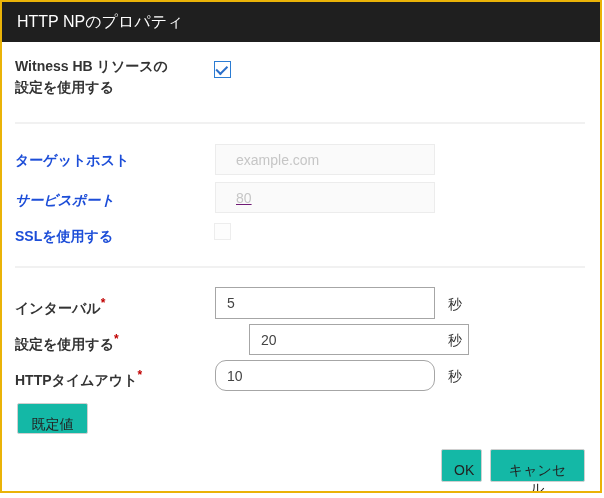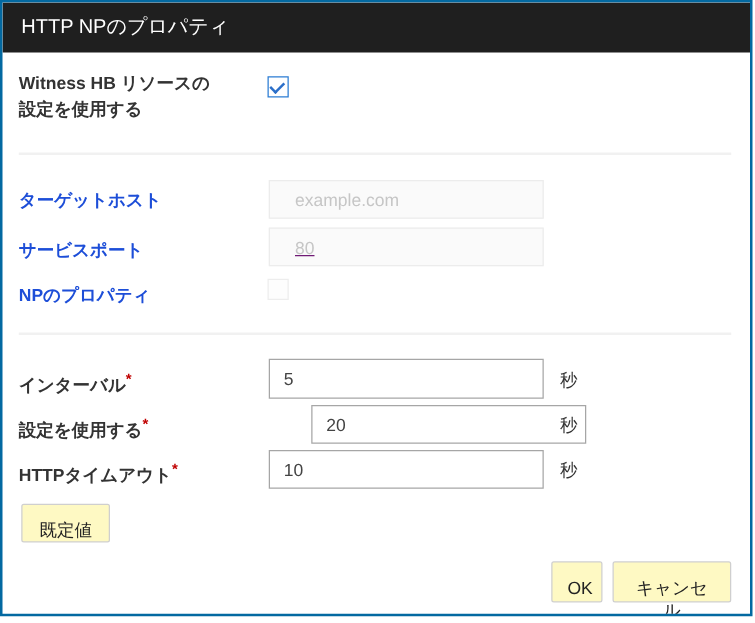--- a/index.html
+++ b/index.html
@@ -10,21 +10,21 @@
     background: #ffffff;
     font-family: "Liberation Sans", "DejaVu Sans", sans-serif;
   }
   .dialog {
     position: absolute;
     left: 0;
     top: 0;
     width: 602px;
     height: 493px;
     box-sizing: border-box;
-    border: 2px solid #0369a1;
+    border: 2px solid #eab308;
     background: #ffffff;
     overflow: hidden;
   }
   .dialog-header {
     position: absolute;
     left: 0;
     top: 0;
     right: 0;
     height: 40px;
     background: #1f1f1f;
@@ -105,21 +105,21 @@
     left: 446px;
     font-size: 14px;
     color: #333333;
     font-weight: normal;
   }
   .btn {
     position: absolute;
     box-sizing: border-box;
     border: 1px solid #cfcfcf;
     border-radius: 2px;
-    background: #fef9c3;
+    background: #14b8a6;
     color: #222222;
     font-size: 14px;
     text-align: center;
     font-family: "Liberation Sans", "DejaVu Sans", sans-serif;
     cursor: pointer;
     padding: 12px;
   }
   .btn-default { left: 15px; top: 401px; width: 71px; height: 31px; }
   .btn-ok     { left: 439px; top: 447px; width: 41px; height: 33px; }
   .btn-cancel { left: 488px; top: 447px; width: 95px; height: 33px; }
@@ -135,38 +135,38 @@
 設定を使用する</div>
   <div class="checkbox enabled" style="top:59px;">
     <span class="check-glyph"></span>
   </div>
 
   <div class="divider" style="top:120px;"></div>
 
   <div class="field-label disabled" style="top:150px;">ターゲットホスト</div>
   <input type="text" class="text-input" style="top: 142px; height: 31px;" disabled="" placeholder="example.com">
 
-  <div class="field-label disabled" style="top:190px;">サービスポート</div>
+  <div class="field-label disabled" style="top:190px;font-style:italic;">サービスポート</div>
   <input type="text" class="text-input" style="top: 180px; height: 31px; text-decoration: underline;" disabled="" placeholder="80">
 
-  <div class="field-label disabled" style="top:226px;">NPのプロパティ</div>
+  <div class="field-label disabled" style="top:226px;">SSLを使用する</div>
   <div class="checkbox disabled" style="top:221px;"></div>
 
   <div class="divider" style="top:264px;"></div>
 
   <div class="field-label" style="top:294px;"><span>インターバル</span><span class="required">*</span></div>
   <input type="text" class="text-input" style="top: 285px; height: 32px;" value="5">
   <div class="unit" style="top:294px;">秒</div>
 
   <div class="field-label" style="top:330px;"><span>設定を使用する</span><span class="required">*</span></div>
   <input type="text" class="text-input" style="top: 322px; height: 31px; margin-left: 34px;" value="20">
   <div class="unit" style="top:330px;">秒</div>
 
   <div class="field-label" style="top:366px;"><span>HTTPタイムアウト</span><span class="required">*</span></div>
-  <input type="text" class="text-input" style="top: 358px; height: 31px;" value="10">
+  <input type="text" class="text-input" style="top: 358px; height: 31px; border-radius: 11px;" value="10">
   <div class="unit" style="top:366px;">秒</div>
 
   <button class="btn btn-default">既定値</button>
 
   <button class="btn btn-ok">OK</button>
 
   <button class="btn btn-cancel">キャンセル</button>
 
 </div>
 

